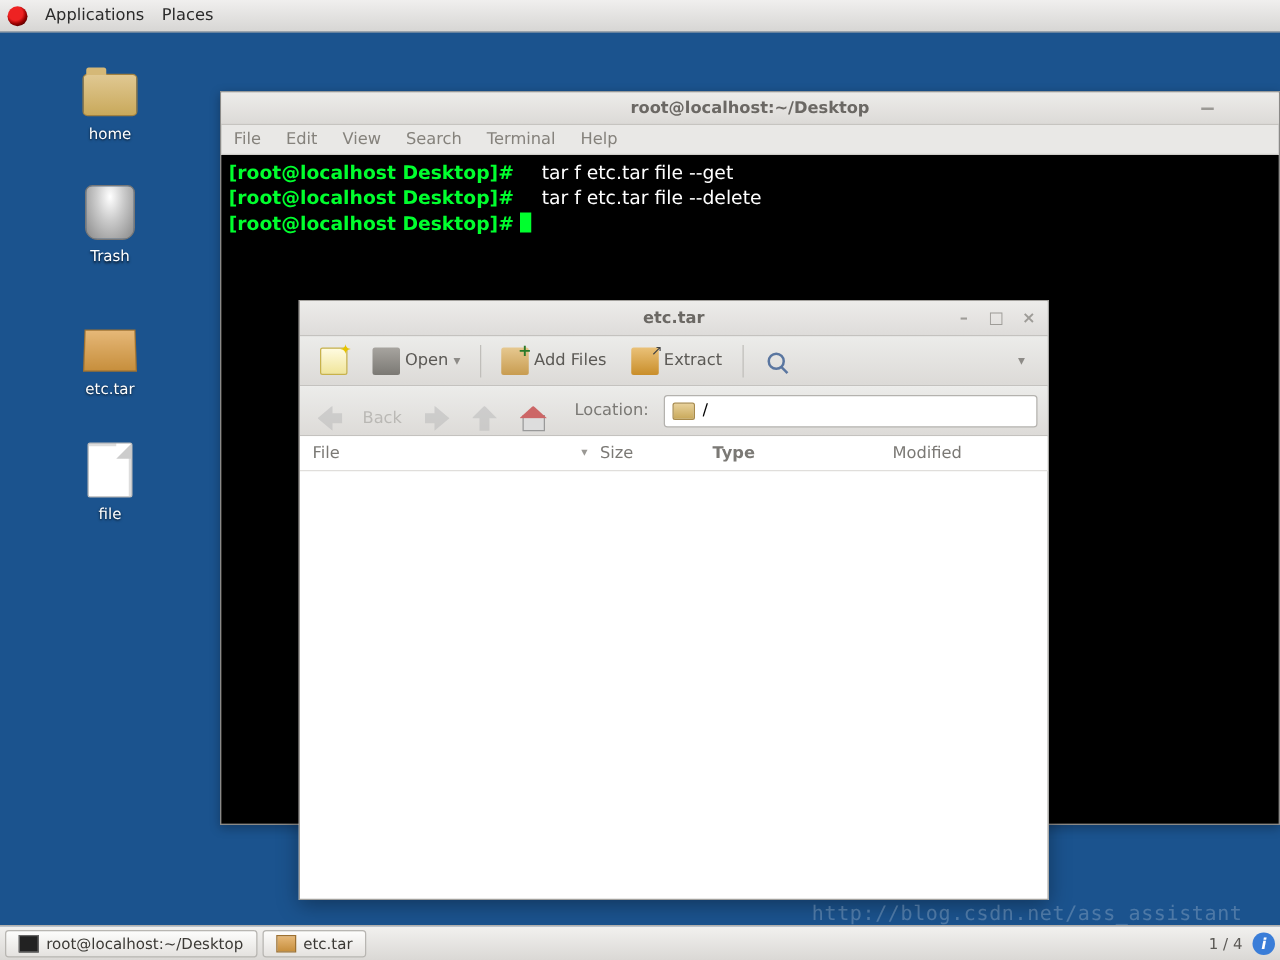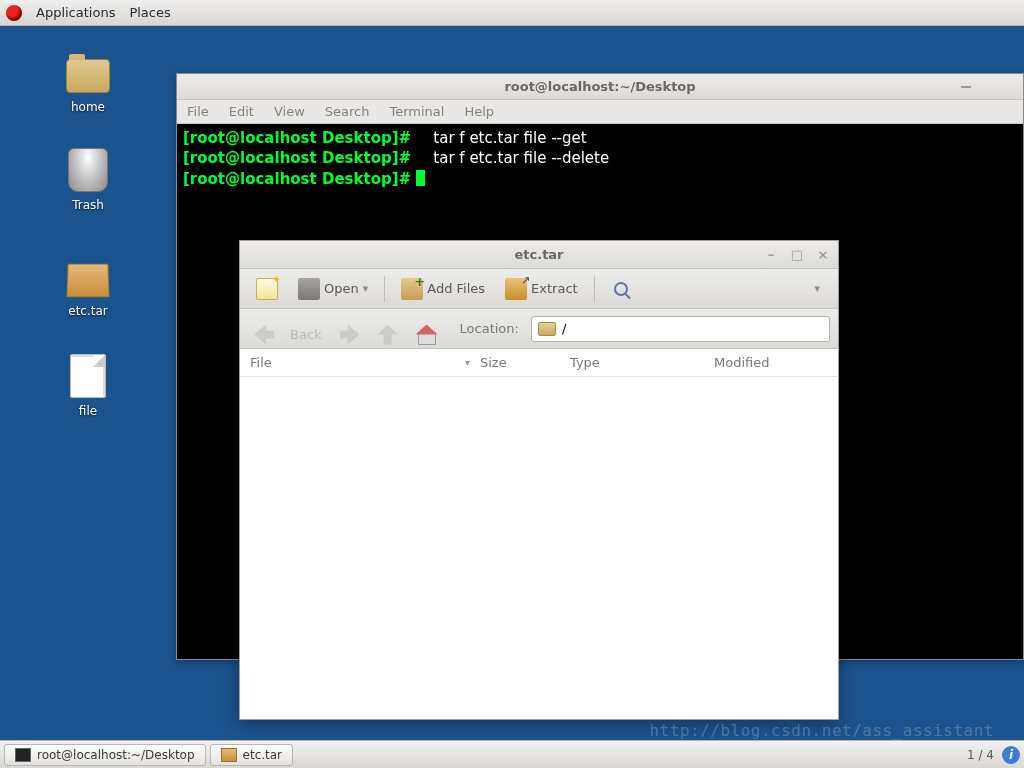--- a/index.html
+++ b/index.html
@@ -99,21 +99,21 @@
 .loc-label{ margin:0 6px 0 10px; color:#7b7975;}
 .loc-field{ flex:1; display:flex; align-items:center; background:#fff; border:1px solid #b4b2ae;
   border-radius:3px; height:26px; padding:0 6px; gap:6px;}
 .loc-folder{ width:18px;height:14px;background:linear-gradient(#e8d19a,#c9a95b);border:1px solid #a88a4a;border-radius:2px;}
 .loc-field input{ border:none;outline:none;font-size:13px;flex:1;background:transparent;}
 
 .list-head{ height:28px; display:flex; align-items:center; padding:0 10px; font-size:13px;
   color:#7b7975; border-bottom:1px solid #e0dedb; background:#fff;}
 .col-name{ width:230px; display:flex; align-items:center;}
 .col-size{ width:90px;}
-.col-type{ width:100px;}
+.col-type{ width:100px;font-weight:bold;}
 .col-mod{ flex:1;margin-left:44px;}
 .sort-chev{ margin-left:auto; margin-right:10px; font-size:10px; color:#9a9894;}
 .list-body{ background:#fff; height:calc(100% - 136px); overflow:auto;}
 .row{ display:flex; align-items:center; padding:4px 10px; font-size:13px; color:#4b4945;}
 .row .col-name{ display:flex; align-items:center; gap:6px;}
 .row-folder{ width:20px;height:16px;background:linear-gradient(#e8d19a,#c9a95b);border:1px solid #a88a4a;border-radius:2px;}
 
 
 .panel-bot{ position:absolute; bottom:0; left:0; right:0; height:28px;
   background:linear-gradient(#f2f1ef,#dad8d5); border-top:1px solid #b3b1ad;

